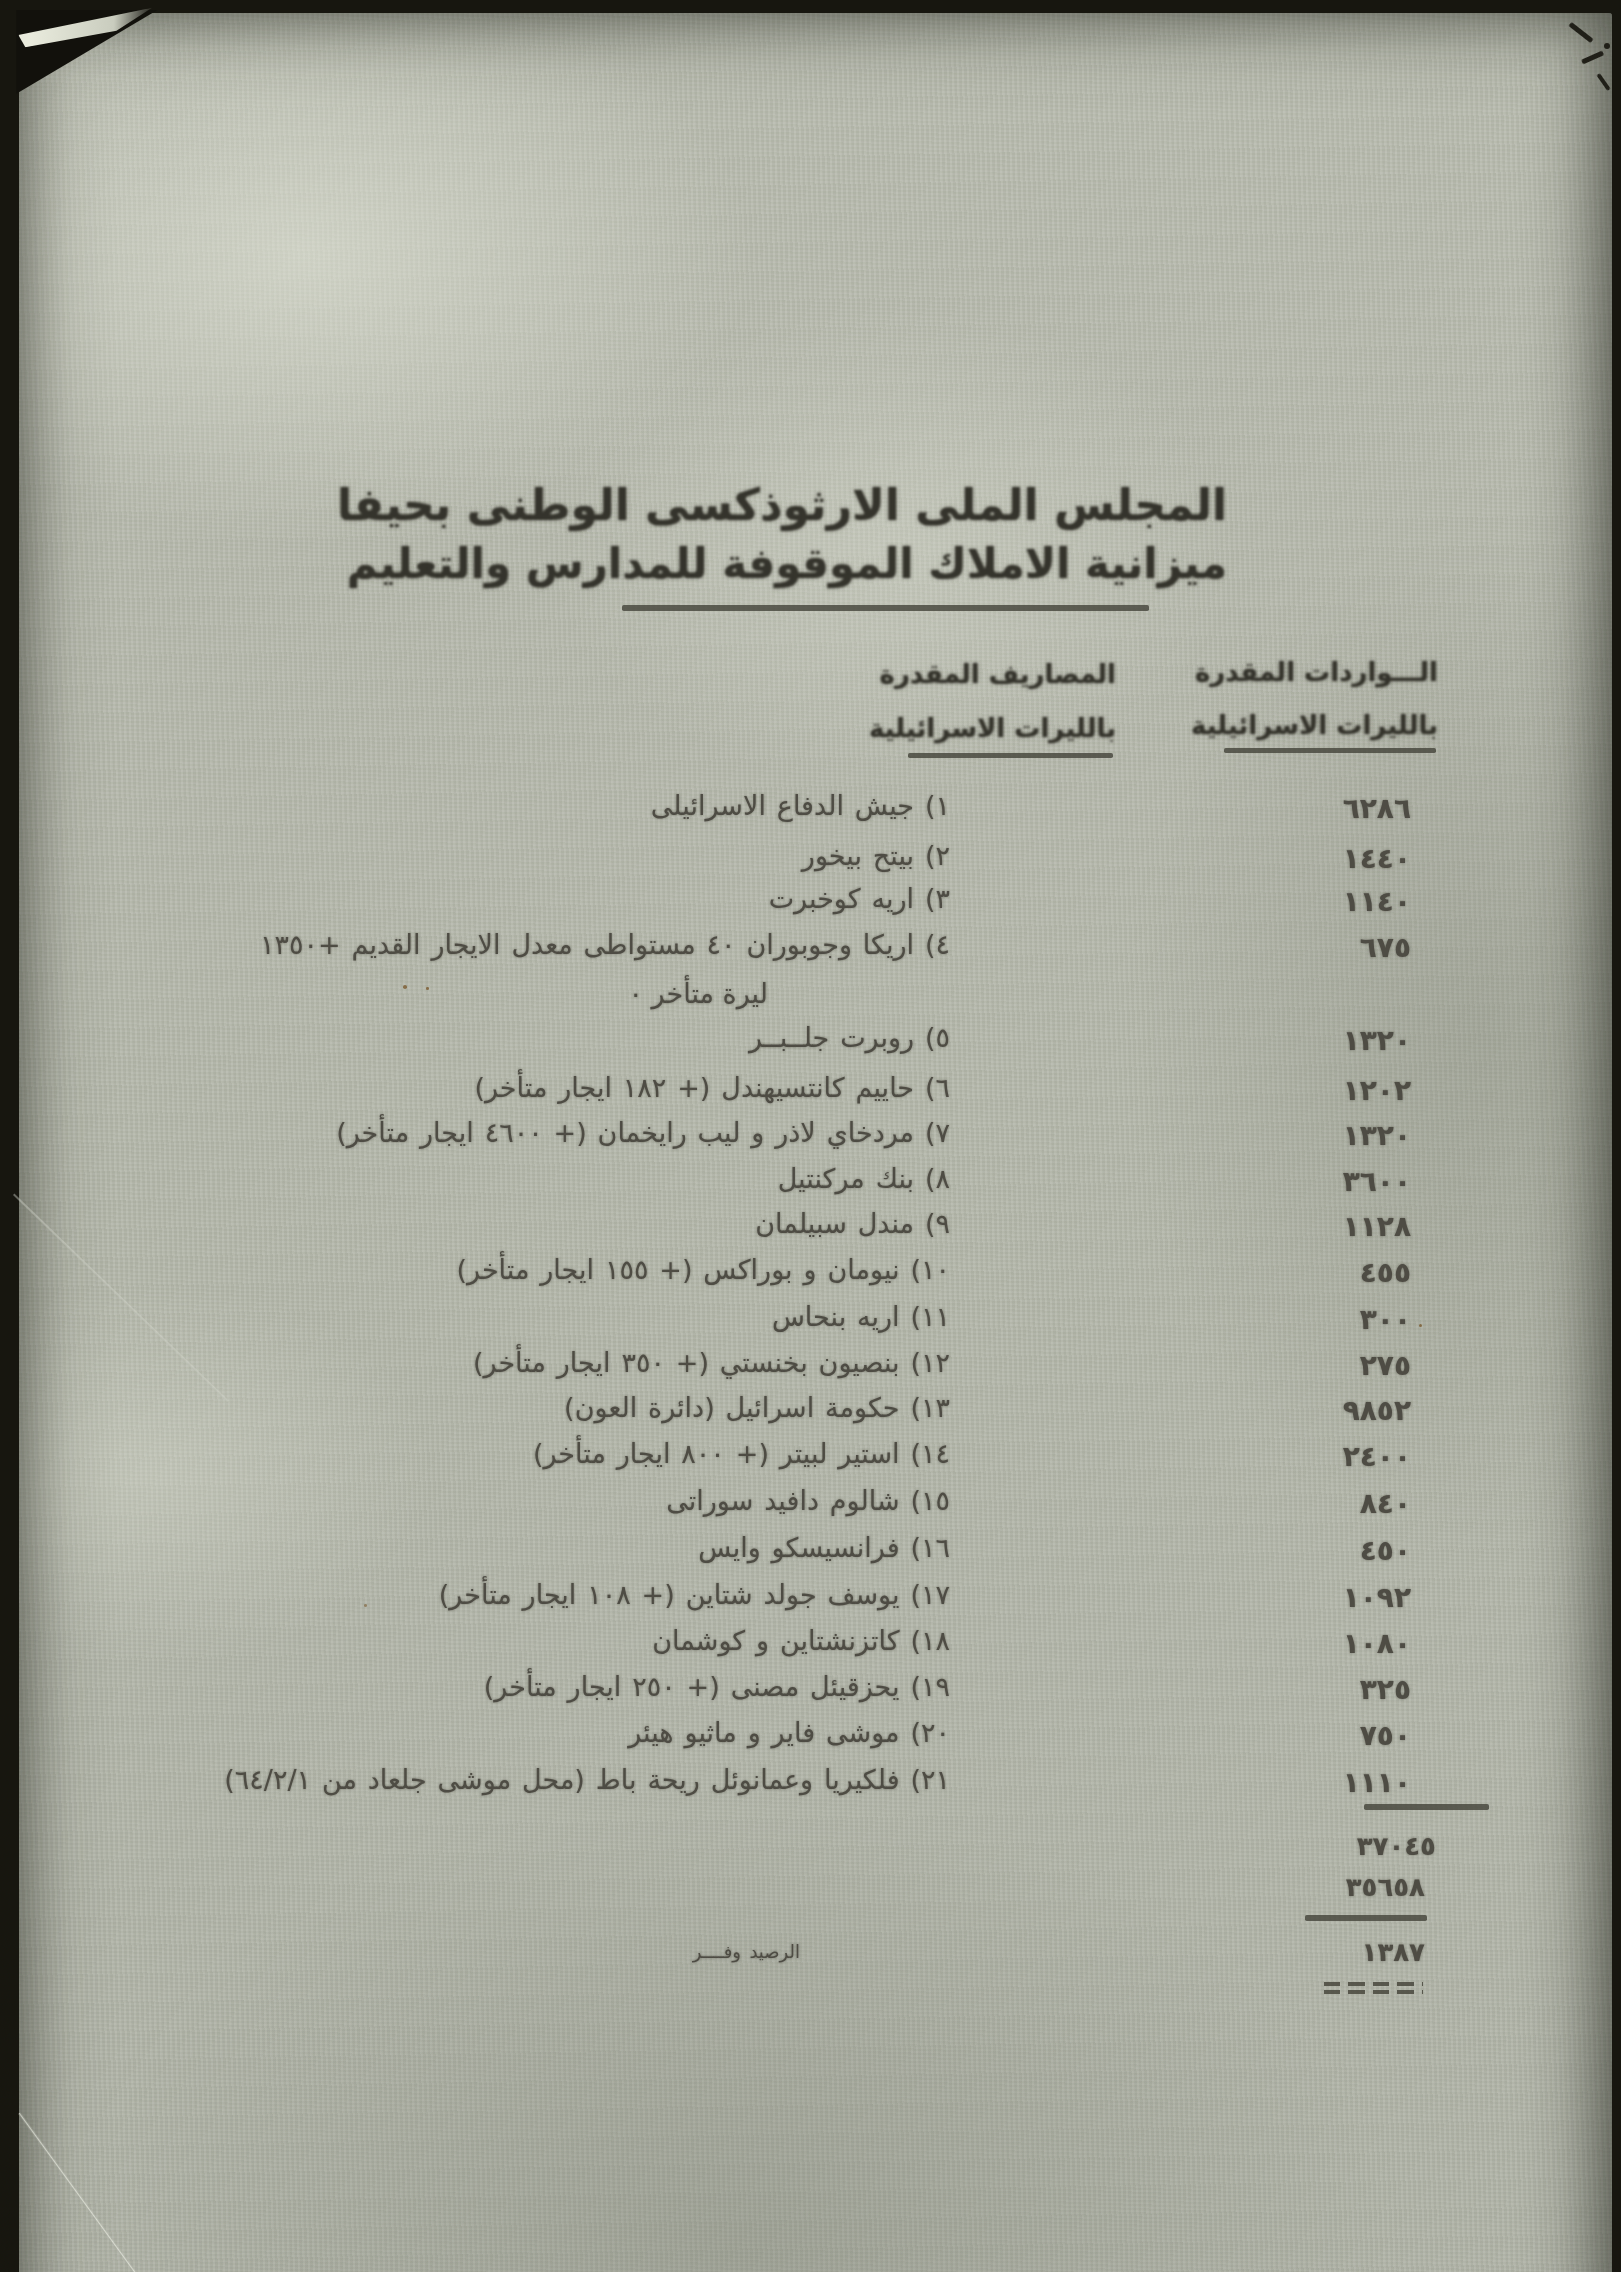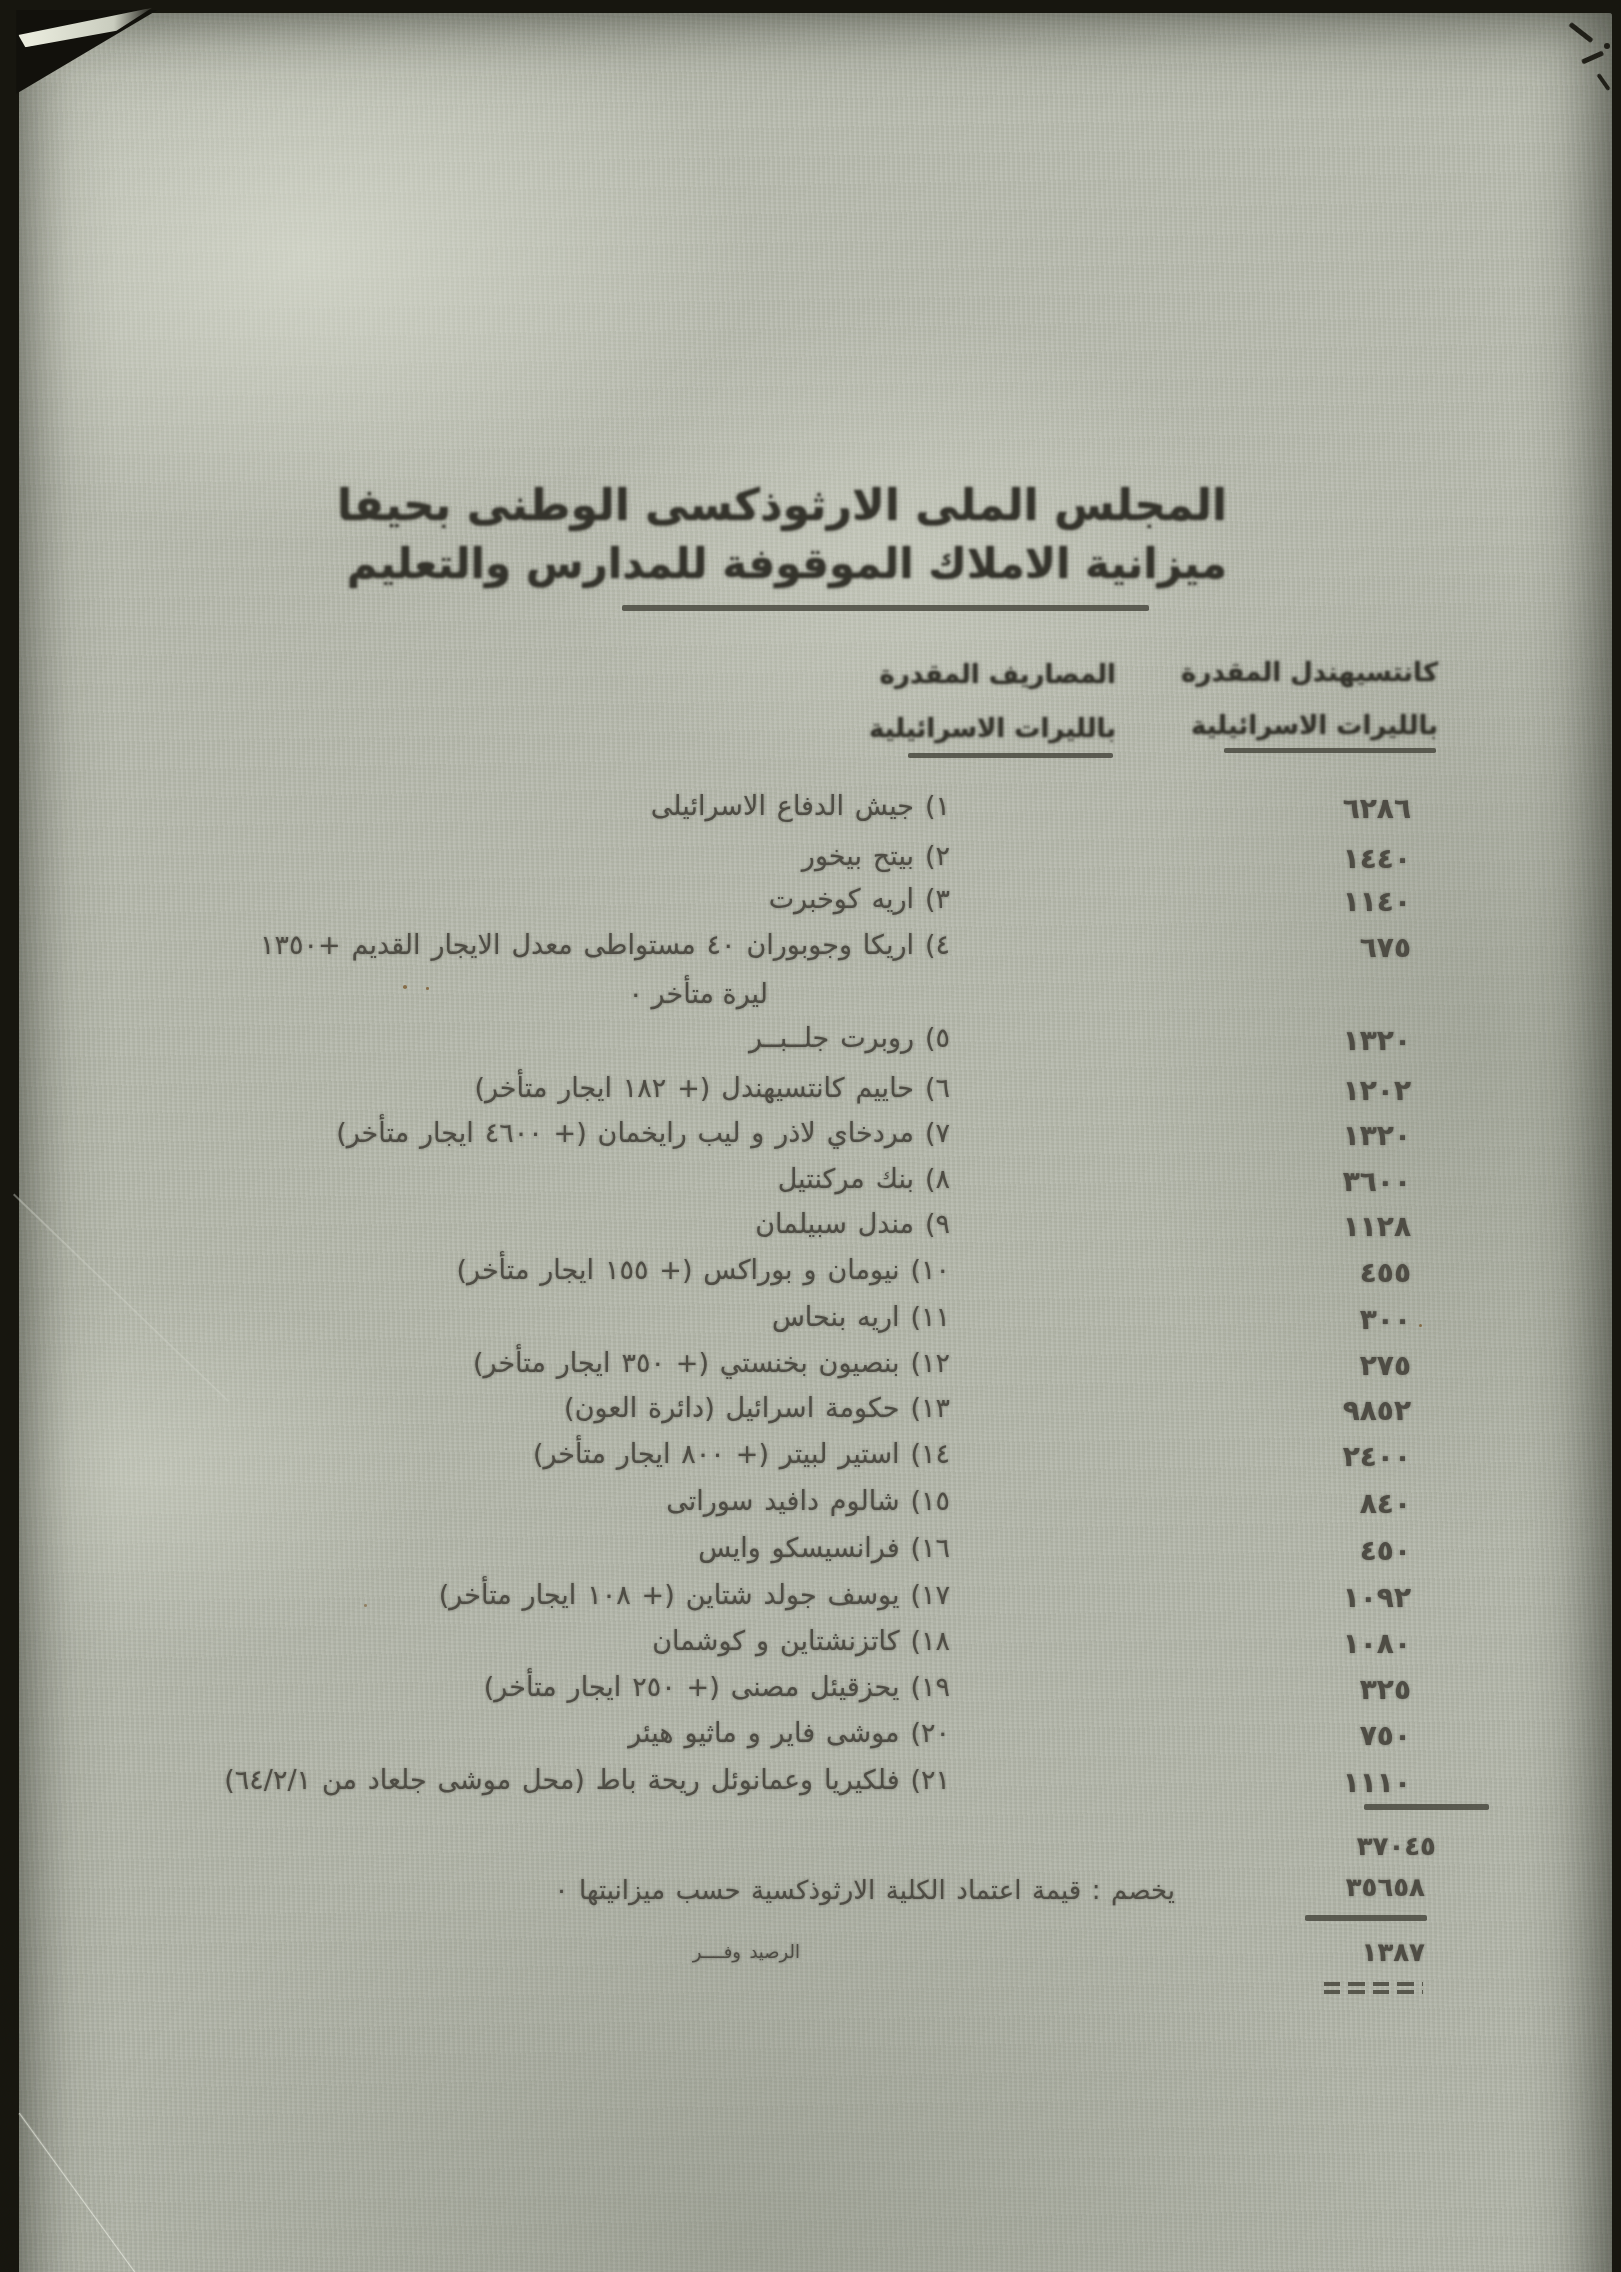--- a/index.html
+++ b/index.html
@@ -153,21 +153,21 @@
   <div class="speck sp3"></div>
   <div class="speck sp4"></div>
 
   <div class="ink-heavy t1">المجلس الملى الارثوذكسى الوطنى بحيفا</div>
   <div class="ink-heavy t2">ميزانية الاملاك الموقوفة للمدارس والتعليم</div>
   <div class="rule title-rule"></div>
 
   <div class="ink-heavy hdr hdr-exp-1">المصاريف المقدرة</div>
   <div class="ink-heavy hdr hdr-exp-2">بالليرات الاسرائيلية</div>
   <div class="rule hdr-rule-exp"></div>
-  <div class="ink-heavy hdr hdr-rev-1">كانتسيهندل المقدرة</div>
+  <div class="ink-heavy hdr hdr-rev-1">الـــواردات المقدرة</div>
   <div class="ink-heavy hdr hdr-rev-2">بالليرات الاسرائيلية</div>
   <div class="rule hdr-rule-rev"></div>
 
   <div id="items-host">
   <div class="row" style="top: 790px;">
     <div class="row-label">١) جيش الدفاع الاسرائيلى</div>
     <div class="row-value">٦٢٨٦</div>
   </div>
 
   <div class="row" style="top: 840px;">
@@ -268,20 +268,19 @@
   <div class="row" style="top: 1764px;">
     <div class="row-label">٢١) فلكيريا وعمانوئل ريحة باط (محل موشى جلعاد من ٦٤/٢/١)</div>
     <div class="row-value">١١١٠</div>
   </div>
 </div>
 
   <div class="ink wrap-line">ليرة متأخر ٠</div>
 
   <div class="rule sum-rule"></div>
   <div class="ink total-value">٣٧٠٤٥</div>
-  <div class="ink deduct-label">يخصم : قيمة اعتماد الكلية الارثوذكسية حسب ميزانيتها ٠</div>
   <div class="ink deduct-value">٣٥٦٥٨</div>
   <div class="rule deduct-rule"></div>
   <div class="ink balance-label">الرصيد وفــــر</div>
   <div class="ink balance-value">١٣٨٧</div>
   <div class="dbl-dash"></div>
 </div>
 
 
 </body></html>

